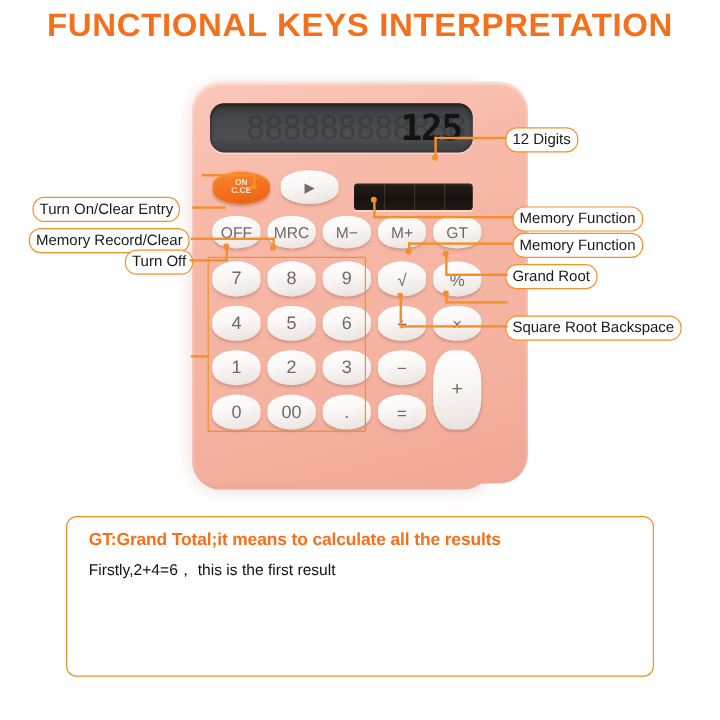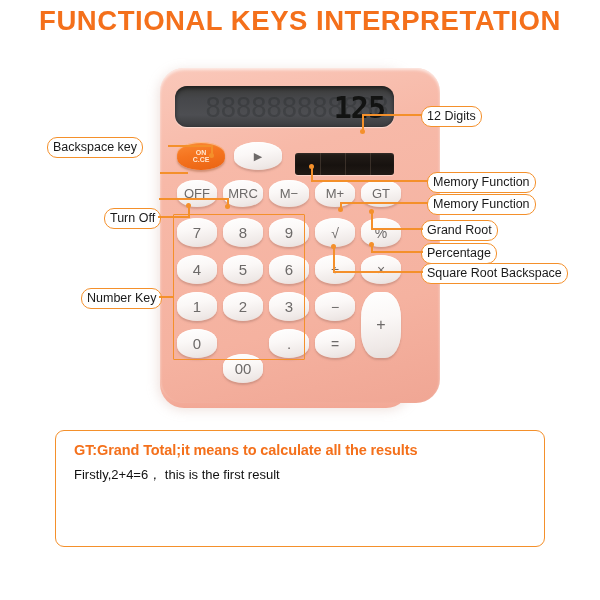--- a/index.html
+++ b/index.html
@@ -131,21 +131,21 @@
   .numbox{
     position:absolute;
     border:1.5px solid #F4902B;
     box-sizing:border-box;
     background:transparent;
     border-radius:1px;
   }
 
   
   .note{
-    position:absolute;left:55px;top:430px;width:490px;height:117px;
+    position:absolute;left:55px;top:430px;width:490px;height:134px;
     border:1.5px solid #F4902B;
     border-radius:9px;
     background:#ffffff;
     box-sizing:border-box;
     padding:11px 18px 0 18px;
   }
   .note h2{
     margin:0 0 6px 0;
     font-size:14.5px;
     font-weight:bold;
@@ -212,44 +212,44 @@
     <div class="btn" style="left:155px;top:187px;width:40px;height:29px;font-size:14px;">÷</div>
     <div class="btn" style="left:201px;top:187px;width:40px;height:29px;font-size:14px;">×</div>
 
     <div class="btn" style="left:17px;top:224px;width:40px;height:29px;font-size:15px;">1</div>
     <div class="btn" style="left:63px;top:224px;width:40px;height:29px;font-size:15px;">2</div>
     <div class="btn" style="left:109px;top:224px;width:40px;height:29px;font-size:15px;">3</div>
     <div class="btn" style="left:155px;top:224px;width:40px;height:29px;font-size:14px;">−</div>
     <div class="btn tall" style="left:201px;top:224px;width:40px;height:66px;font-size:16px;">+</div>
 
     <div class="btn" style="left:17px;top:261px;width:40px;height:29px;font-size:15px;">0</div>
-    <div class="btn" style="left:63px;top:261px;width:40px;height:29px;font-size:15px;margin-top:25px;">00</div>
+    <div class="btn" style="left:63px;top:261px;width:40px;height:29px;font-size:15px;">00</div>
     <div class="btn" style="left:109px;top:261px;width:40px;height:29px;font-size:15px;">.</div>
     <div class="btn" style="left:155px;top:261px;width:40px;height:29px;font-size:14px;">=</div>
   </div>
 
   <div class="numbox" style="left:173px;top:214px;width:132px;height:146px;"></div>
 
-  <div class="lbl" style="left:47px;top:137px;">Backspace key</div>
   <div class="lead" style="left:168px;top:145px;width:45px;height:1.5px;"></div>
   <div class="lead" style="left:211px;top:145px;width:1.5px;height:11px;"></div>
   <div class="dot" style="left:209px;top:153px;"></div>
 
+  <div class="lbl" style="left:27px;top:164px;">Turn On/Clear Entry</div>
   <div class="lead" style="left:160px;top:172px;width:28px;height:1.5px;"></div>
 
+  <div class="lbl" style="left:24px;top:190px;">Memory Record/Clear</div>
   <div class="lead" style="left:159px;top:198px;width:70px;height:1.5px;"></div>
   <div class="lead" style="left:227px;top:198px;width:1.5px;height:9px;"></div>
   <div class="dot" style="left:225px;top:204px;"></div>
 
   <div class="lbl" style="left:104px;top:208px;">Turn Off</div>
   <div class="lead" style="left:158px;top:216px;width:32px;height:1.5px;"></div>
   <div class="lead" style="left:188px;top:206px;width:1.5px;height:11px;"></div>
   <div class="dot" style="left:186px;top:203px;"></div>
 
-  <div class="lbl" style="left:81px;top:288px;">Number Key</div>
   <div class="lead" style="left:159px;top:296px;width:15px;height:1.5px;"></div>
 
   <div class="lbl" style="left:421px;top:106px;">12 Digits</div>
   <div class="lead" style="left:362px;top:114px;width:60px;height:1.5px;"></div>
   <div class="lead" style="left:362px;top:114px;width:1.5px;height:18px;"></div>
   <div class="dot" style="left:360px;top:129px;"></div>
 
   <div class="lbl" style="left:427px;top:172px;">Memory Function</div>
   <div class="lead" style="left:311px;top:180px;width:117px;height:1.5px;"></div>
   <div class="lead" style="left:311px;top:168px;width:1.5px;height:13px;"></div>
@@ -258,21 +258,20 @@
   <div class="lbl" style="left:427px;top:194px;">Memory Function</div>
   <div class="lead" style="left:340px;top:202px;width:88px;height:1.5px;"></div>
   <div class="lead" style="left:340px;top:202px;width:1.5px;height:8px;"></div>
   <div class="dot" style="left:338px;top:207px;"></div>
 
   <div class="lbl" style="left:421px;top:220px;">Grand Root</div>
   <div class="lead" style="left:371px;top:228px;width:52px;height:1.5px;"></div>
   <div class="lead" style="left:371px;top:212px;width:1.5px;height:17px;"></div>
   <div class="dot" style="left:369px;top:209px;"></div>
 
-  <div class="lbl" style="left:421px;top:243px;">Percentage</div>
   <div class="lead" style="left:371px;top:251px;width:52px;height:1.5px;"></div>
   <div class="lead" style="left:371px;top:245px;width:1.5px;height:7px;"></div>
   <div class="dot" style="left:369px;top:242px;"></div>
 
   <div class="lbl" style="left:421px;top:263px;">Square Root Backspace</div>
   <div class="lead" style="left:333px;top:271px;width:90px;height:1.5px;"></div>
   <div class="lead" style="left:333px;top:247px;width:1.5px;height:25px;"></div>
   <div class="dot" style="left:331px;top:244px;"></div>
 
   <div class="note">

